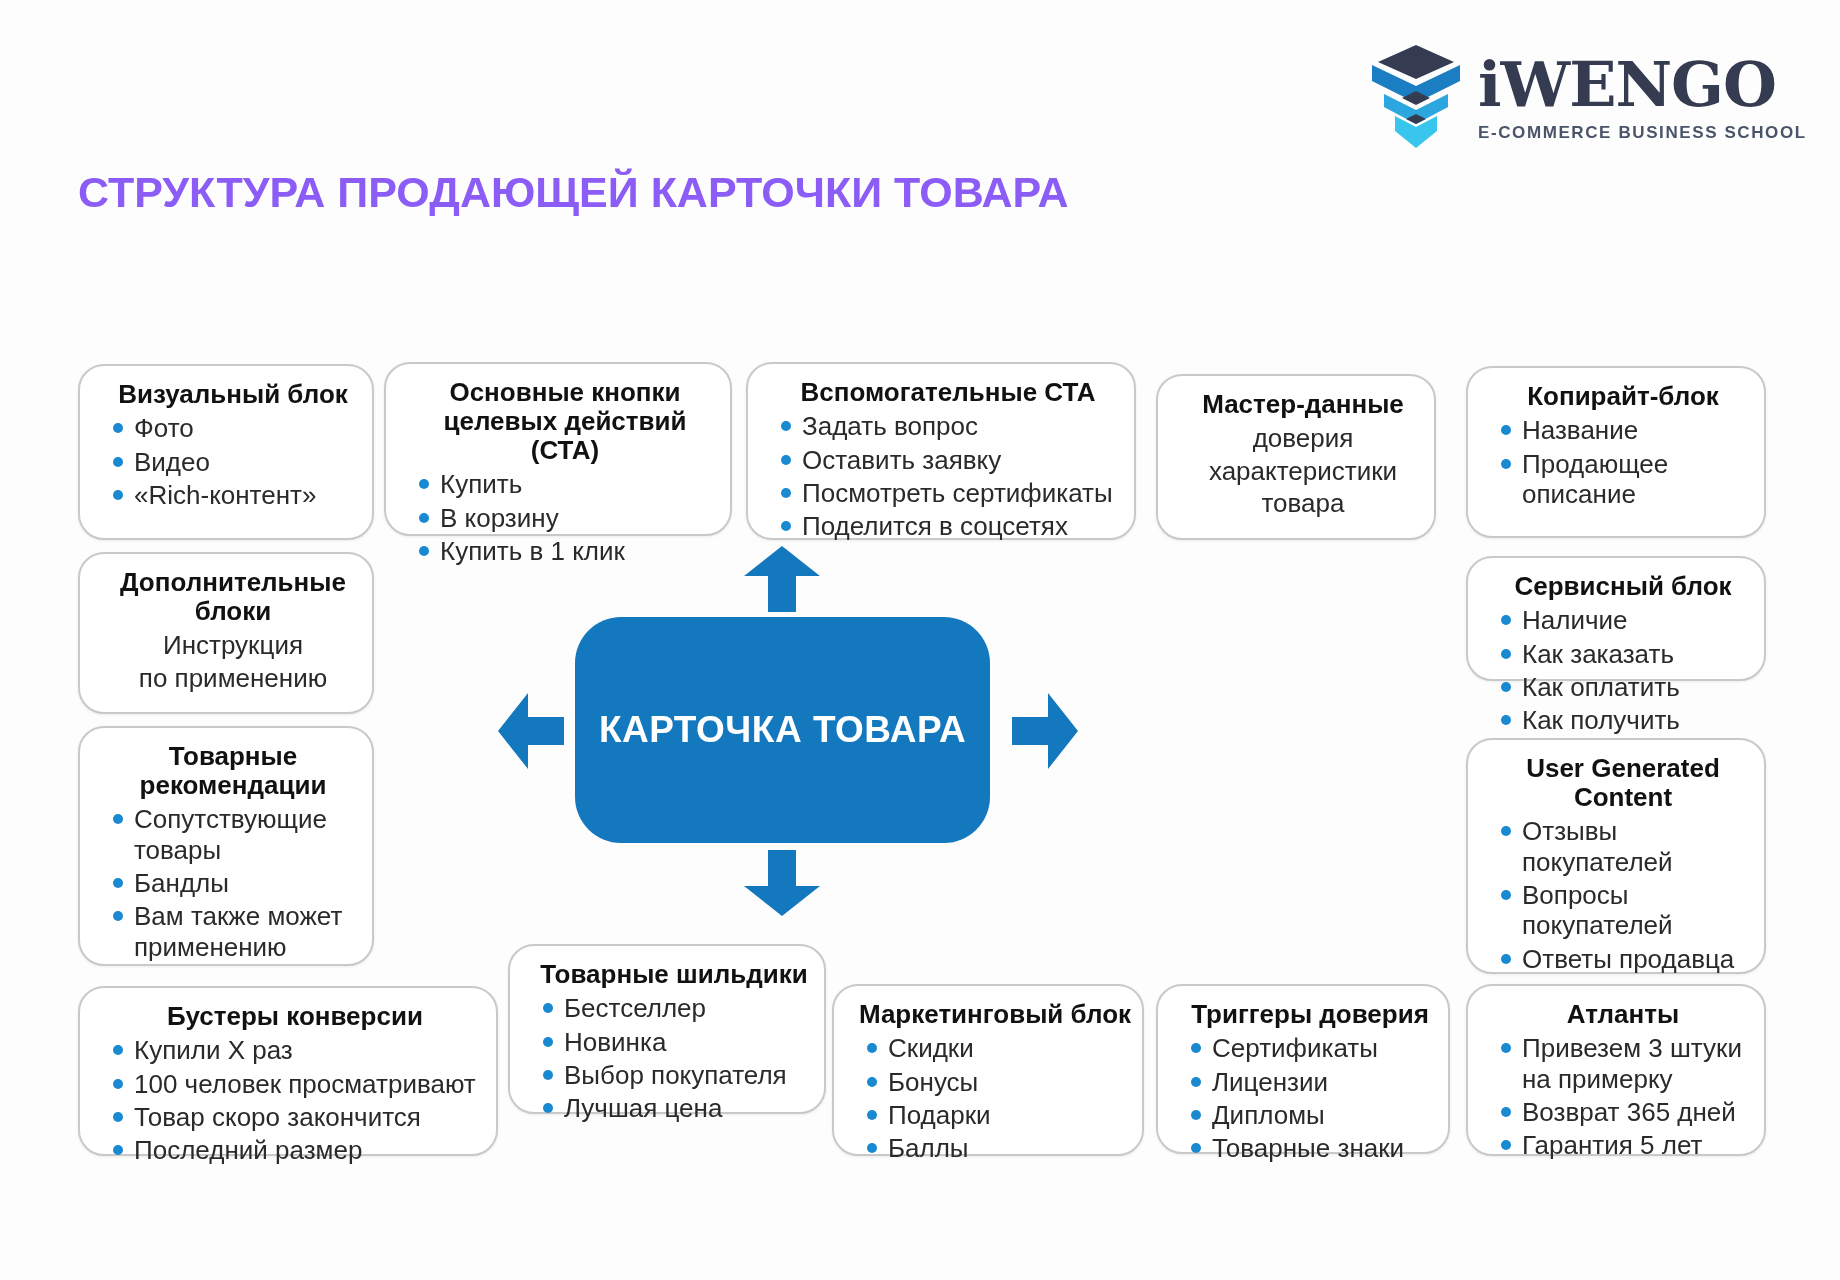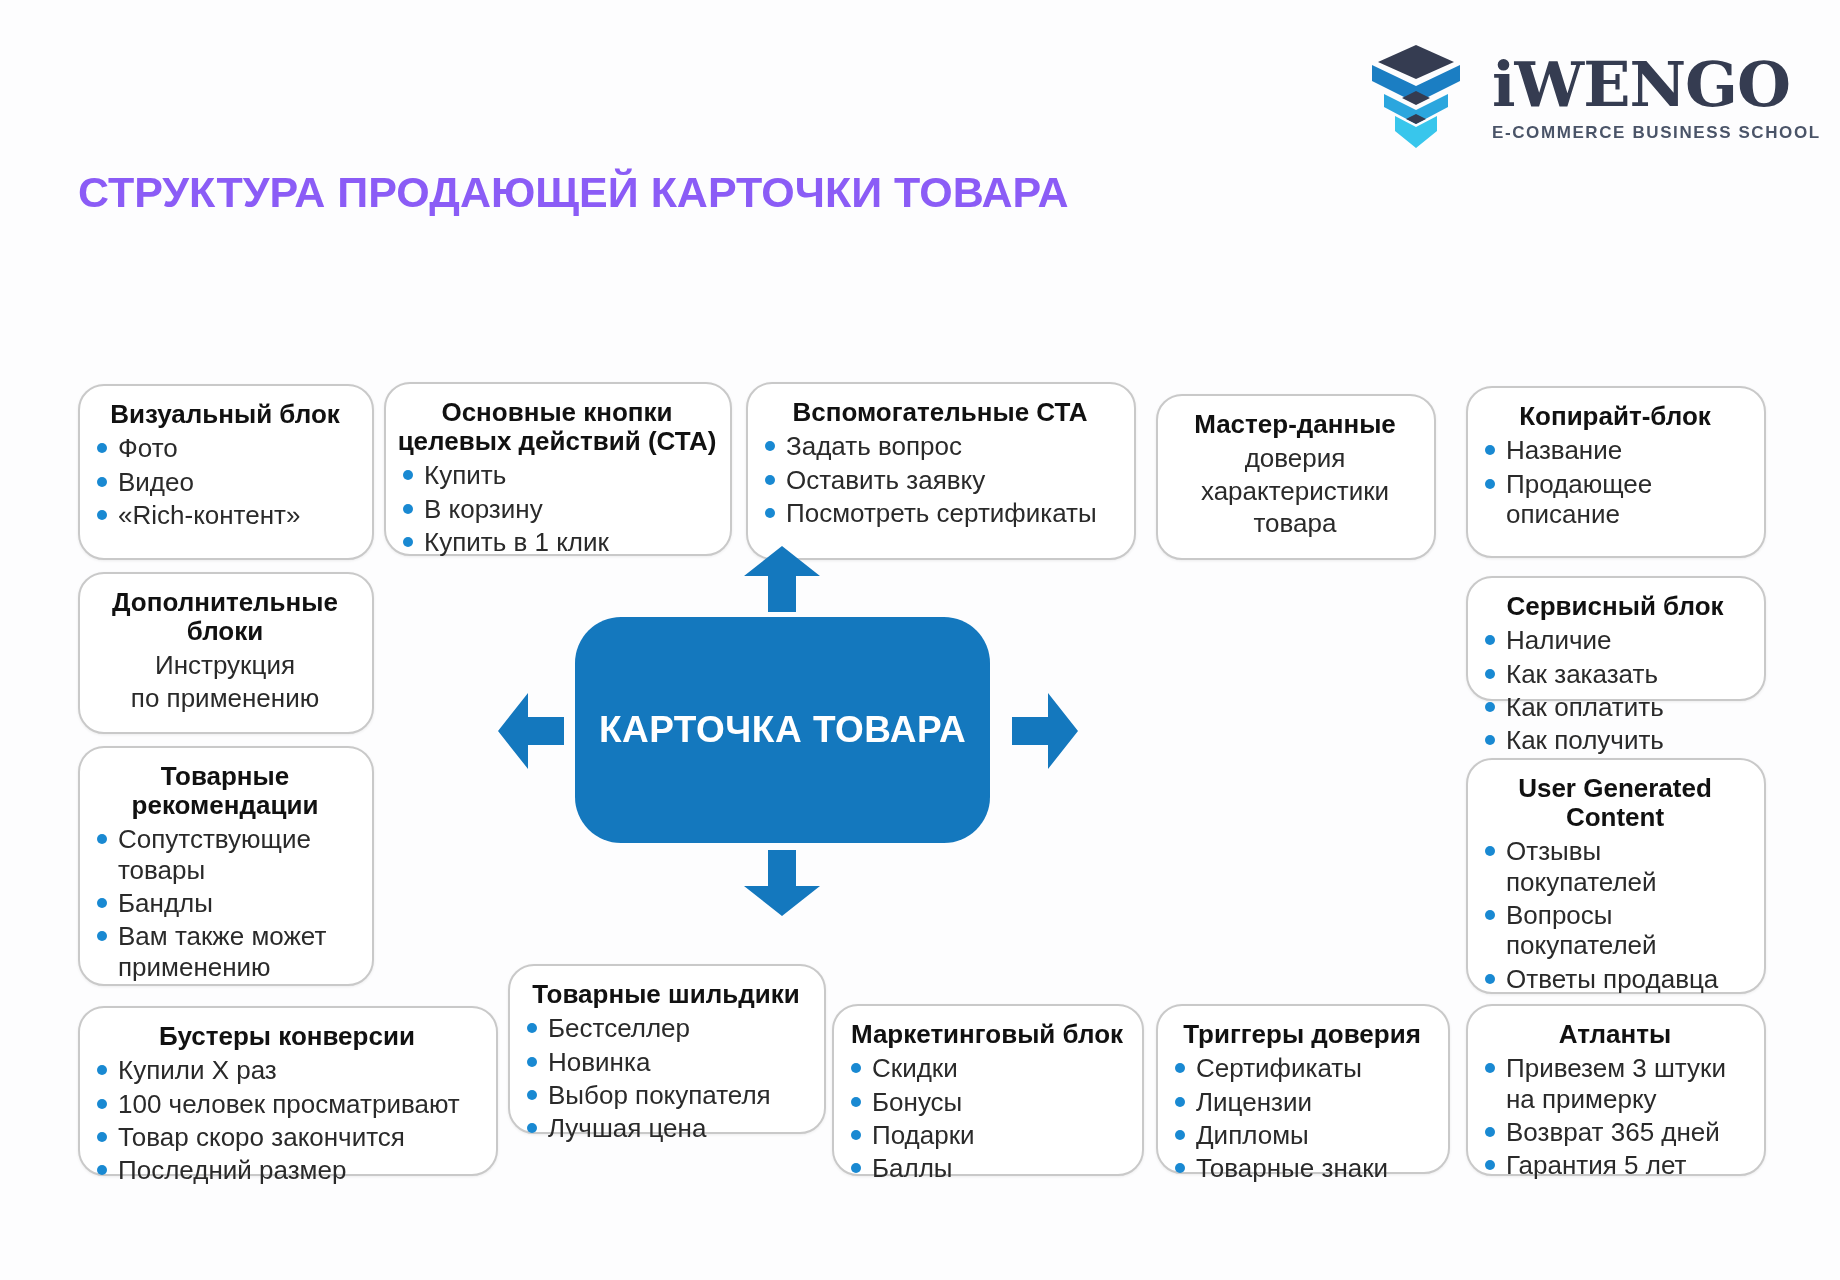--- a/index.html
+++ b/index.html
@@ -9,38 +9,37 @@
     font-family:"Liberation Sans", sans-serif; color:#1f1f1f;
   }
 
   
   .page-title {
     position:absolute; left:78px; top:168px; margin:0;
     font-size:43px; font-weight:800; letter-spacing:0; color:#8b5cf6;
   }
   .logo { position:absolute; left:1368px; top:44px; display:flex; align-items:flex-start; }
   .logo-icon { width:96px; height:106px; display:block; }
-  .logo-text { margin-left:28px; padding-top:10px; }
+  .logo-text { margin-left:14px; padding-top:10px; }
   .brand {
     font-family:"DejaVu Serif","Liberation Serif",serif;
     font-size:62px; font-weight:700; line-height:1; letter-spacing:-1px;
     color:var(--logo-navy);
   }
   .tagline {
     margin-top:7px; font-size:17px; font-weight:700; letter-spacing:1.6px;
     color:var(--tagline);
   }
 
   
   .box {
     position:absolute; box-sizing:border-box; background:#ffffff;
     border:2px solid var(--border); border-radius:26px;
-    padding:10px 10px 8px 8px;
+    padding:10px 10px 8px 24px;
     box-shadow:0 1px 3px rgba(0,0,0,0.07);
-    margin-top:20px;
   }
   .box-title {
     margin:4px 0 3px; font-size:26px; font-weight:700; line-height:1.12;
     text-align:center; color:#111; white-space:pre-line;
   }
   .box-text {
     margin:3px 0 0; font-size:26px; line-height:1.25; text-align:center;
     color:#2a2a2a; white-space:pre-line;
   }
   .bullets { list-style:none; margin:4px 0 0; padding:0 0 0 4px; }
@@ -126,20 +125,21 @@
         <li>Купить в 1 клик</li>
       </ul>
   </section>
 
   <section class="box" id="box-aux-cta">
     <h3 class="box-title">Вспомогательные СТА</h3>
     <ul class="bullets">
         <li>Задать вопрос</li>
         <li>Оставить заявку</li>
         <li>Посмотреть сертификаты</li>
+        <li>Поделится в соцсетях</li>
       </ul>
   </section>
 
   <section class="box" id="box-master-data">
     <h3 class="box-title">Мастер-данные</h3>
     <p class="box-text">доверия
 характеристики
 товара</p>
   </section>
 

